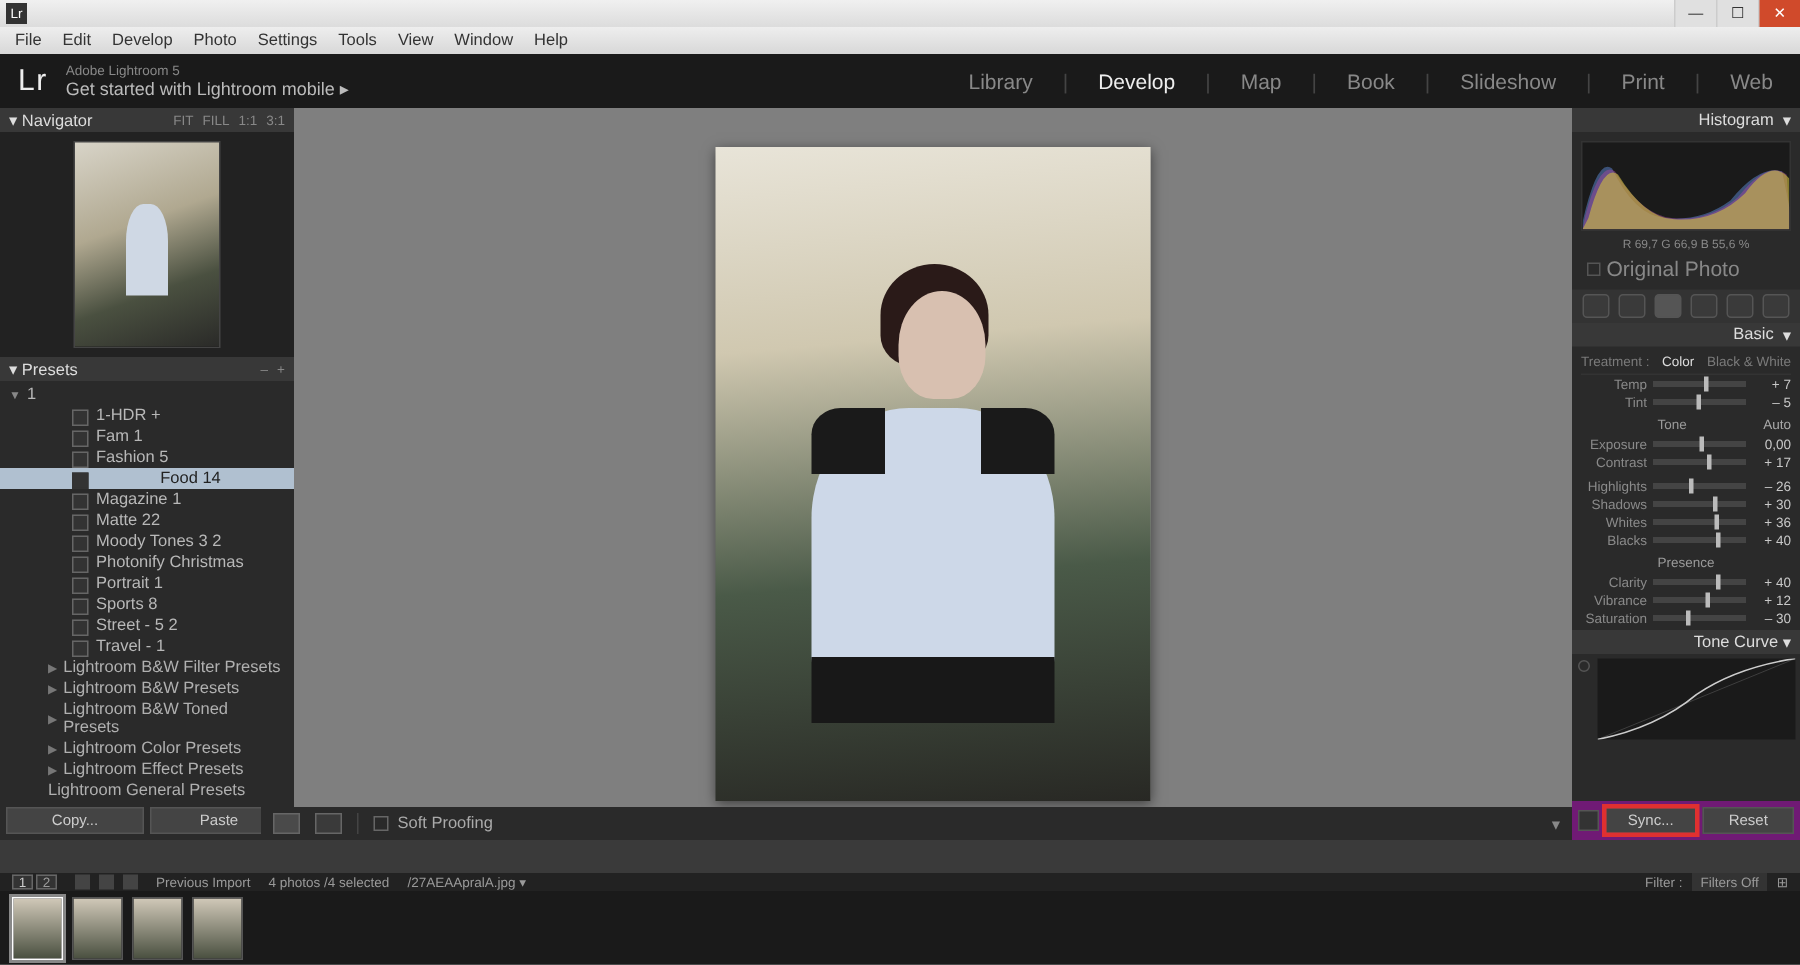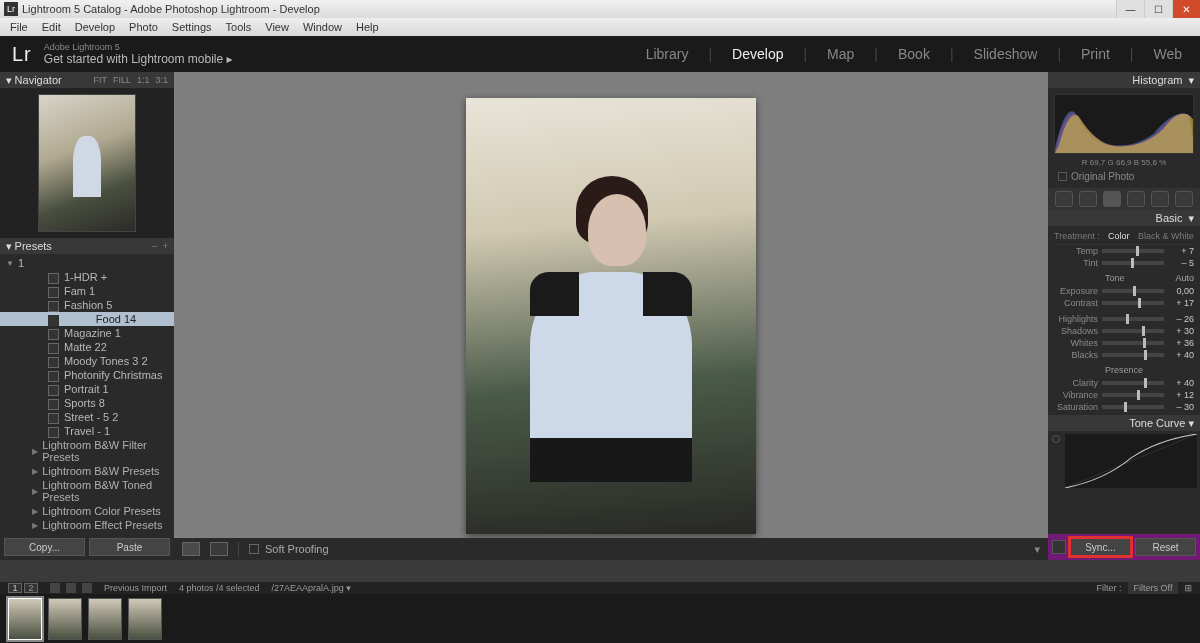--- a/index.html
+++ b/index.html
@@ -24,21 +24,21 @@
 .id-text { display: flex; flex-direction: column; }
 .id-text .t1 { font-size: 9px; color: #888; }
 .id-text .t2 { font-size: 12px; color: #bbb; }
 .modules { display: flex; gap: 8px; font-size: 14px; align-items: center; }
 .modules span { color: #888; padding: 0 6px; cursor: pointer; }
 .modules span.active { color: #eee; font-weight: 500; }
 .modules .sep { color: #444; }
 
 
 .mainrow { display: flex; height: 488px; }
-.leftpanel { width: 174px; background: #2a2a2a; display: flex; flex-direction: column; }
+.leftpanel { width: 196px; background: #2a2a2a; display: flex; flex-direction: column; }
 .center { flex: 1; background: #7f7f7f; display: flex; align-items: center; justify-content: center; }
 .rightpanel { width: 152px; background: #2a2a2a; display: flex; flex-direction: column; overflow: hidden; }
 
 
 .panelhdr { height: 16px; background: #383838; display: flex; align-items: center; justify-content: space-between; padding: 0 6px; color: #ddd; cursor: pointer; }
 .panelhdr.right { justify-content: flex-end; gap: 6px; align-items: center; }
 .panelhdr .ctrls { display: flex; gap: 6px; color: #888; font-size: 9px; }
 
 
 .navigator { height: 150px; display: flex; align-items: center; justify-content: center; background: #222; }
@@ -76,21 +76,21 @@
 .mainimg .blouse::before, .mainimg .blouse::after { content:""; position:absolute; top:0; width:30%; height:24%; background:#1a1a1a; }
 .mainimg .blouse::before { left:0; border-radius:40% 0 0 0; }
 .mainimg .blouse::after { right:0; border-radius:0 40% 0 0; }
 .mainimg .belt { position:absolute; top:78%; left:22%; width:56%; height:10%; background:#181818; }
 
 
 .histopanel { padding:4px; }
 .histo { height:60px; background:#1a1a1a; margin:2px; position:relative; overflow:hidden; border:1px solid #333; }
 .histo .curve { position:absolute; bottom:0; left:0; width:100%; height:100%; }
 .rgbline { font-size:8px; color:#888; text-align:center; padding:2px; }
-.origphoto { display:flex; align-items:center; gap:4px; padding:2px 6px; font-size:10px; color:#888; }
+.origphoto { display:flex; align-items:center; gap:4px; padding:2px 6px; font-size:14px; color:#888; }
 .origphoto .cb { width:9px; height:9px; border:1px solid #555; }
 
 .toolstrip { height:22px; background:#333; display:flex; align-items:center; justify-content:space-around; padding:0 4px; }
 .toolstrip .tool { width:18px; height:16px; border:1px solid #555; background:#3a3a3a; border-radius:3px; cursor:pointer; }
 .toolstrip .tool.active { background:#555; }
 
 .basicpanel { padding:2px 6px; font-size:9px; }
 .treat { display:flex; justify-content:space-between; align-items:center; padding:3px 0; border-bottom:1px solid #333; }
 .treat .oplabel { color:#7a7a7a; }
 .treat .oplabel.active { color:#ddd; }
@@ -127,21 +127,20 @@
 .thumb.sel { border:1px solid #fff; box-shadow:0 0 0 2px #888; }
 
 .flex-sp { flex:1; }
 </style>
 </head>
 <body>
 
 <div class="titlebar">
   <div class="ttl">
     <div class="lricon">Lr</div>
-    <span>Lightroom 5 Catalog - Adobe Photoshop Lightroom - Develop</span>
   </div>
   <div class="winbtns">
     <div class="winbtn">—</div>
     <div class="winbtn">☐</div>
     <div class="winbtn close">✕</div>
   </div>
 </div>
 
 <div class="menubar" id="menubar">
     <span>File</span>

